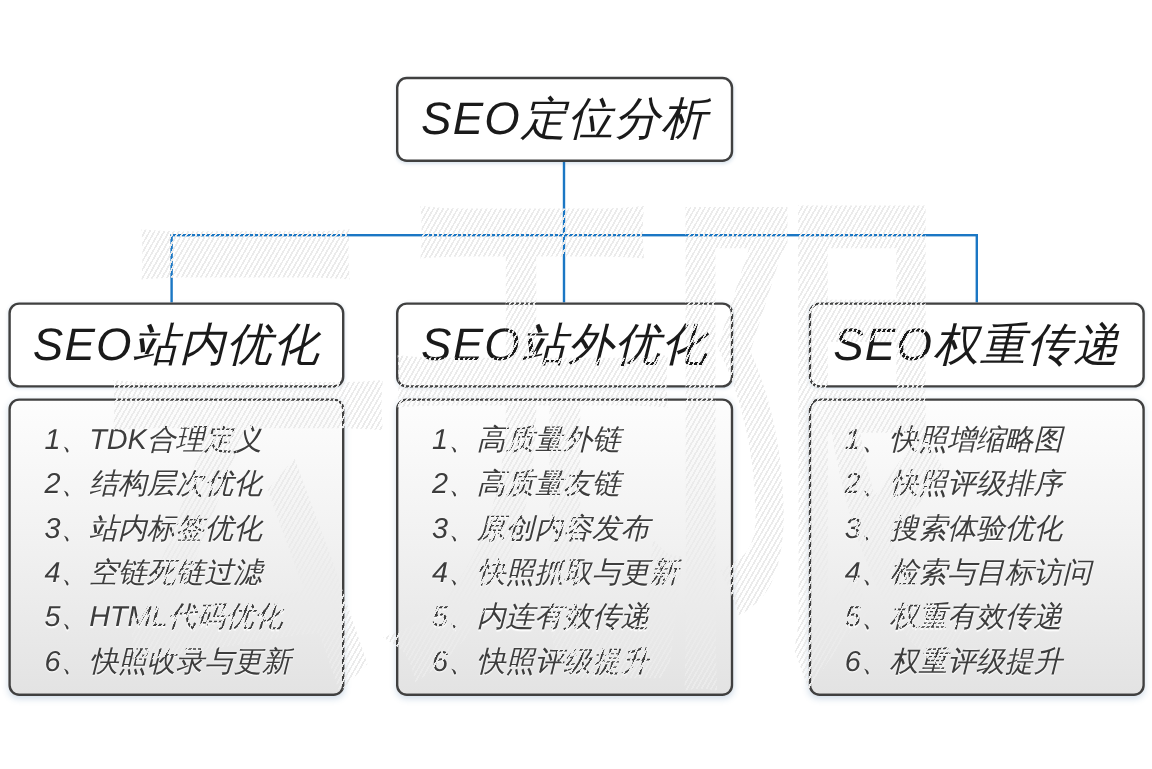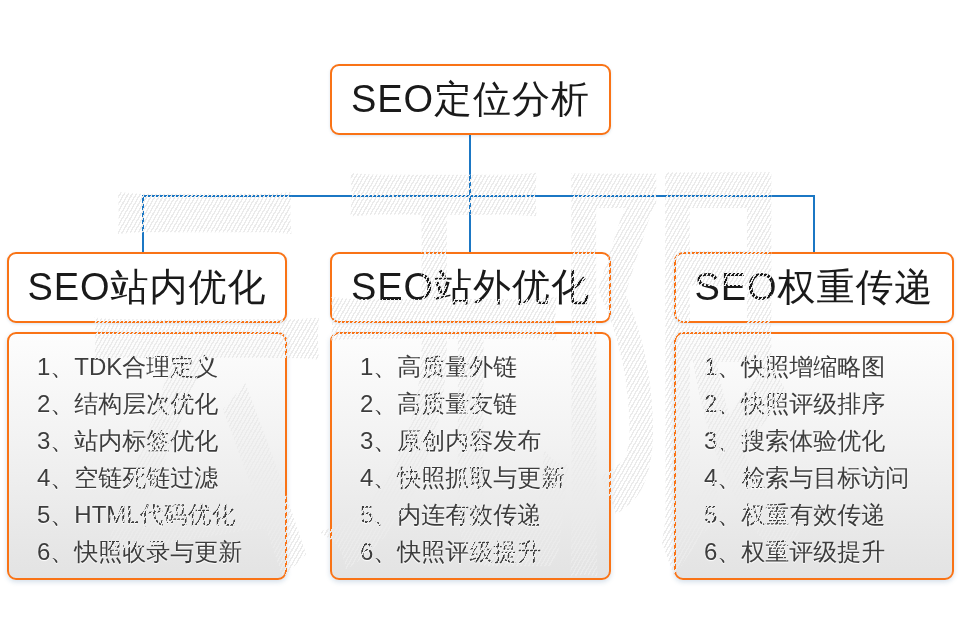--- a/index.html
+++ b/index.html
@@ -43,24 +43,25 @@
     z-index: 1;
   }
   .line-v-top    { left: 469px; top: 135px; width: 2px;  height: 117px; }
   .line-h        { left: 142px; top: 195px; width: 673px; height: 2px;  }
   .line-v-left   { left: 142px; top: 196px; width: 2px;  height: 56px;  }
   .line-v-right  { left: 813px; top: 196px; width: 2px;  height: 56px;  }
   
   .node {
     position: absolute;
     box-sizing: border-box;
-    border: 2px solid #f97316;
+    border: 2px solid #404040;
     border-radius: 9px;
     background: #ffffff;
     z-index: 2;
+    font-style: italic;
   }
   .title-box {
     left: 330px; top: 64px; width: 281px; height: 71px;
     display: flex; align-items: center; justify-content: center;
     font-size: 38px; color: #1a1a1a; letter-spacing: 1px;
     box-shadow: 0 1px 3px rgba(60,110,160,0.18);
   }
   .header-box {
     top: 252px; height: 71px; width: 280px;
     display: flex; align-items: center; justify-content: center;

